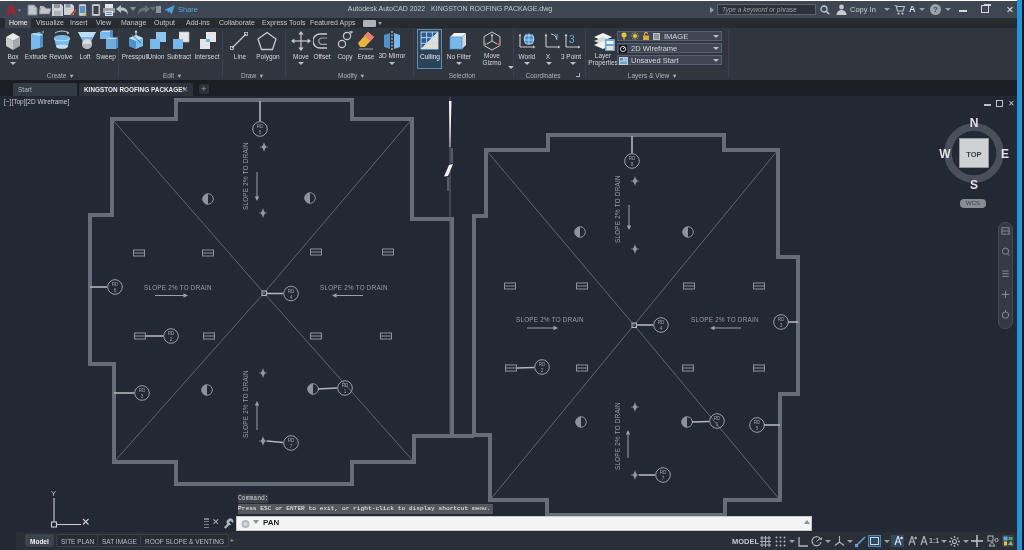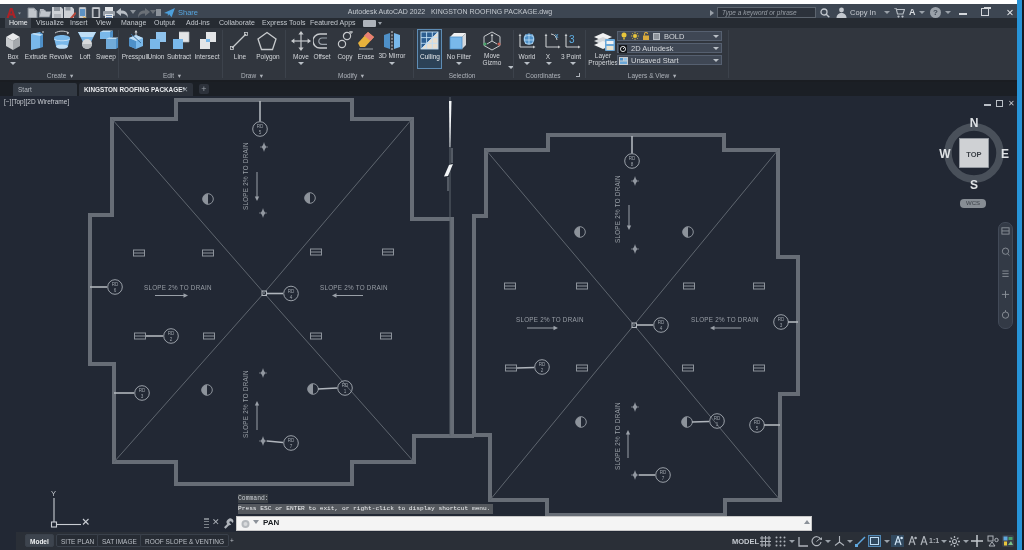--- a/index.html
+++ b/index.html
@@ -1,20 +1,20 @@
 <!DOCTYPE html>
 <html><head>
 <meta charset="utf-8">
 <style>
   * { margin:0; padding:0; box-sizing:border-box; }
   html,body { width:1024px; height:550px; overflow:hidden; background:#111; }
   #app { position:relative; width:1024px; height:550px; font-family:"Liberation Sans",sans-serif; background:#222834; }
   .abs { position:absolute; }
   
-  #titlebar { position:absolute; left:0; top:0; width:1024px; height:18px; background:#3d4652; border-top:4px solid #ffffff; }
+  #titlebar { position:absolute; left:0; top:0; width:1024px; height:18px; background:#3d4652; border-top:1px solid #ffffff; }
   
   #menubar { position:absolute; left:0; top:18px; width:1024px; height:10px; background:#262b32; }
   .mtab { position:absolute; top:0; height:10px; line-height:10px; font-size:7px; color:#c3c8ce; }
   
   #ribbon { position:absolute; left:0; top:28px; width:1024px; height:54px; background:#31363e; border-bottom:2px solid #1a1d22; }
   .psep { position:absolute; top:2px; height:48px; width:1px; background:#24282e; border-right:1px solid #3c424b; }
   .plabel { position:absolute; top:44px; font-size:6.5px; color:#aeb3ba; width:120px; text-align:center; }
   .ilabel { position:absolute; top:25px; font-size:6.5px; color:#d4d7db; text-align:center; }
   .ilabel2 { position:absolute; font-size:6.5px; color:#d4d7db; text-align:center; line-height:7px; }
   
@@ -398,30 +398,30 @@
           <line x1="5.8" y1="5.8" x2="6.8" y2="6.8"></line>
           <line x1="5.8" y1="2.2" x2="6.8" y2="1.2"></line>
           <line x1="1.2" y1="6.8" x2="2.2" y2="5.8"></line>
         </g>
       </svg>
     <svg class="abs" style="left:642px;top:4px" width="8" height="8" viewBox="0 0 8 8">
         <rect x="1" y="3.5" width="6" height="4.5" fill="#d8a93c"></rect>
         <path d="M2.5,3.5 L2.5,2 A1.5,1.5 0 0 1 5.5,2" fill="none" stroke="#d8a93c" stroke-width="1.2"></path>
       </svg>
     <div class="abs" style="left:653px;top:4.5px;width:7px;height:7px;background:#8d939b;border:1px solid #b9bfc6"></div>
-    <div class="abs" style="left:664px;top:4px;font-size:7.5px;color:#d4d7db">BOLD</div>
+    <div class="abs" style="left:664px;top:4px;font-size:7.5px;color:#d4d7db">IMAGE</div>
     <div class="abs" style="left:713px;top:7px;width:0;height:0;border-left:3px solid transparent;border-right:3px solid transparent;border-top:3.5px solid #b9bfc6"></div>
 
     <div class="abs" style="left:617px;top:15px;width:105px;height:10px;background:#3f4754;border:1px solid #566070"></div>
     <div class="abs" style="left:619px;top:16.5px;width:8px;height:8px;background:#14161a"></div>
     <svg class="abs" style="left:619px;top:16.5px" width="8" height="8" viewBox="0 0 8 8">
         <circle cx="4" cy="4" r="2.6" fill="none" stroke="#e2e5e8" stroke-width=".9"></circle>
         <line x1="4" y1="4" x2="6" y2="2" stroke="#e2e5e8" stroke-width=".9"></line>
       </svg>
-    <div class="abs" style="left:631px;top:16px;font-size:7.5px;color:#d4d7db">2D Autodesk</div>
+    <div class="abs" style="left:631px;top:16px;font-size:7.5px;color:#d4d7db">2D Wireframe</div>
     <div class="abs" style="left:713px;top:19px;width:0;height:0;border-left:3px solid transparent;border-right:3px solid transparent;border-top:3.5px solid #b9bfc6"></div>
 
     <div class="abs" style="left:617px;top:27px;width:105px;height:10px;background:#3f4754;border:1px solid #566070"></div>
     <svg class="abs" style="left:619px;top:28.5px" width="9" height="8" viewBox="0 0 9 8">
         <rect x="0" y="0" width="9" height="8" fill="#c7cacd"></rect>
         <rect x="1" y="1" width="3" height="2.5" fill="#4e90c8"></rect>
         <rect x="5" y="1" width="3" height="2.5" fill="#8fc3ed"></rect>
         <rect x="1" y="4.5" width="7" height="2.5" fill="#6aa7d8"></rect>
       </svg>
     <div class="abs" style="left:631px;top:28px;font-size:7.5px;color:#d4d7db">Unsaved Start</div>

